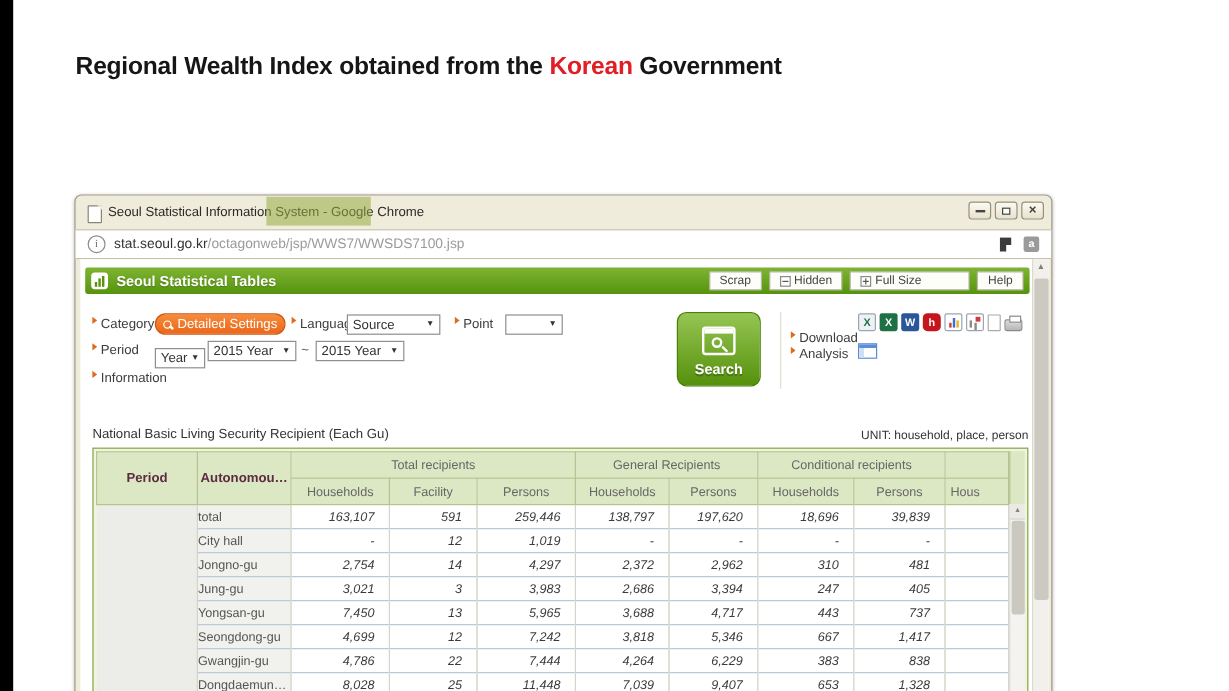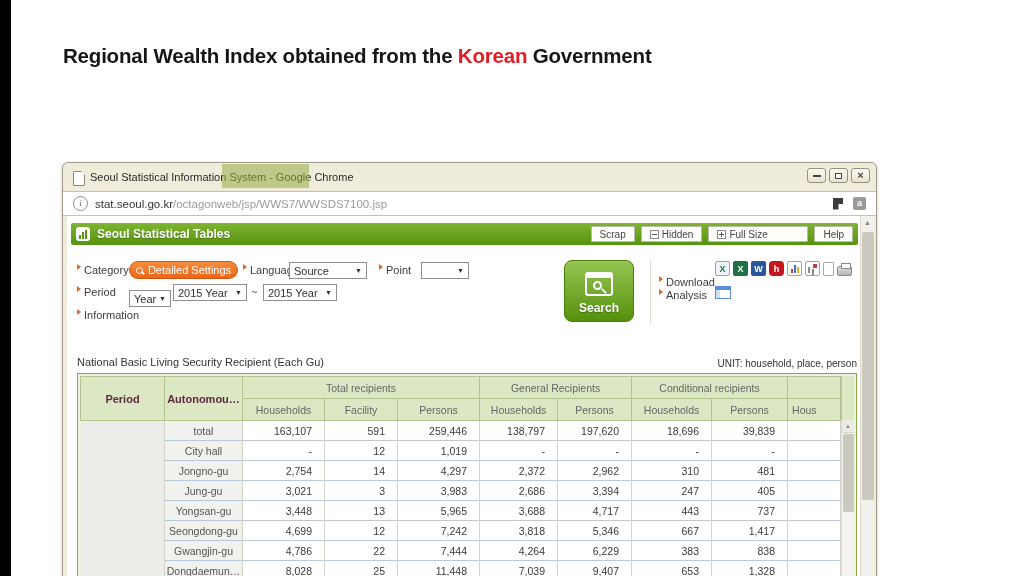--- a/index.html
+++ b/index.html
@@ -124,22 +124,22 @@
 
   
   .table-box{position:absolute;left:10px;top:157px;width:780px;height:246px;background:#eff3e2;
     border:1px solid #87a743;box-sizing:border-box;padding:2px;}
   table.grid{border-collapse:collapse;table-layout:fixed;width:760px;}
   .grid th{background:#dce8c4;border:1px solid #b4c491;font-size:10.5px;color:#666;font-weight:normal;
     height:21px;padding:0;overflow:hidden;white-space:nowrap;}
   .grid th.key{color:#5d2b40;font-weight:bold;font-size:11px;}
   .grid td{border-top:1px solid #b9c9d9;border-left:1px solid #d4d4cb;border-right:1px solid #d4d4cb;
     font-size:10.5px;color:#3a3a3a;height:20px;padding:0;overflow:hidden;white-space:nowrap;box-sizing:border-box;}
-  .grid td.district{background:#f1f1ee;color:#555;text-align:center;}
-  .grid td.num{text-align:right;padding-right:12px;background:#fff;}
+  .grid td.district{background:#f1f1ee;color:#555;}
+  .grid td.num{text-align:right;padding-right:12px;background:#fff;font-style:italic;}
   .grid td.partial{background:#fff;}
   .grid td.period-cell{background:#ececе8;background:#ececd;background:#ecece8;border-left:none;}
   .hdr-ext{position:absolute;right:2px;top:2px;width:13px;height:44px;background:#dce8c4;border-left:1px solid #b4c491;box-sizing:border-box;}
   .tbl-scrollbar{position:absolute;right:2px;top:46px;bottom:2px;width:13px;background:#f4f3ef;border-left:1px solid #ddd;box-sizing:border-box;}
   .tbl-scrollbar .arrow{height:12px;text-align:center;font-size:6px;color:#8a867c;line-height:12px;background:#eceae4;border-bottom:1px solid #d8d4c8;}
   .tbl-scroll-thumb{position:absolute;left:1px;top:14px;width:11px;height:78px;background:#cbc8c0;border-radius:2px;}
 </style>
 </head>
 <body>
 
@@ -367,21 +367,21 @@
                 <td class="num">3</td>
                 <td class="num">3,983</td>
                 <td class="num">2,686</td>
                 <td class="num">3,394</td>
                 <td class="num">247</td>
                 <td class="num">405</td>
                 <td class="partial"></td>
               </tr>
               <tr>
                 <td class="district">Yongsan-gu</td>
-                <td class="num">3,448</td>
+                <td class="num">7,450</td>
                 <td class="num">13</td>
                 <td class="num">5,965</td>
                 <td class="num">3,688</td>
                 <td class="num">4,717</td>
                 <td class="num">443</td>
                 <td class="num">737</td>
                 <td class="partial"></td>
               </tr>
               <tr>
                 <td class="district">Seongdong-gu</td>

